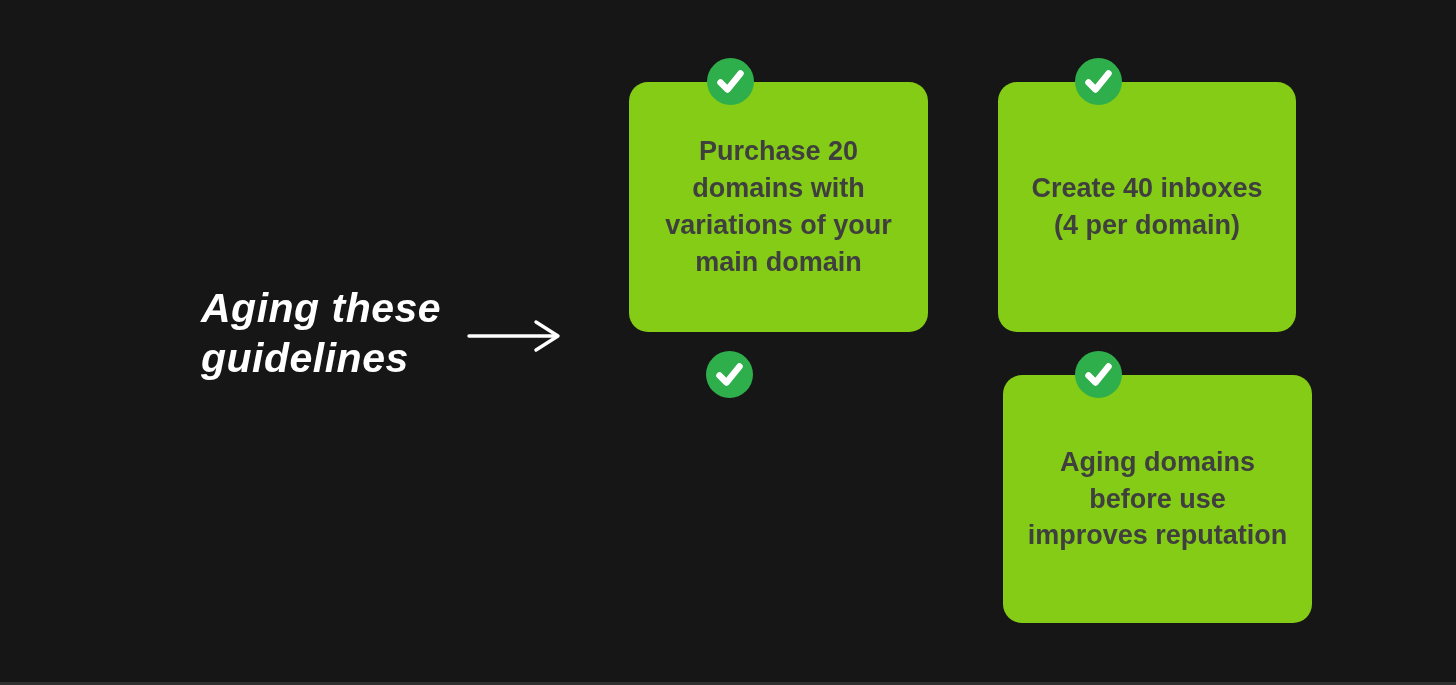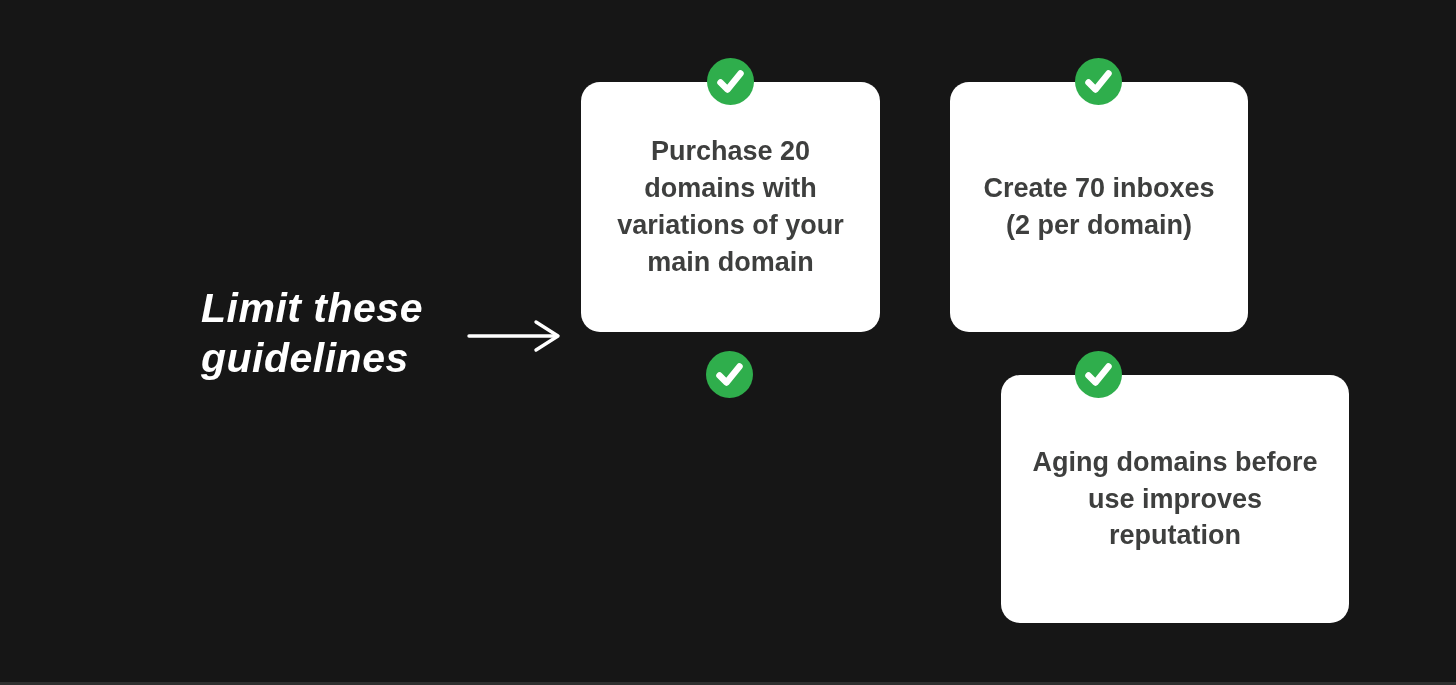--- a/index.html
+++ b/index.html
@@ -24,55 +24,56 @@
     font-style: italic;
     line-height: 1.22;
     letter-spacing: 0.5px;
   }
   .arrow {
     position: absolute;
     left: 466px; top: 317px;
   }
   .card {
     position: absolute;
-    background: #ffffff;
+    background: #84cc16;
     border-radius: 19px;
     display: flex;
     align-items: center;
     justify-content: center;
     padding: 20px 24px;
+    margin-left: 48px;
   }
   .card-text {
     color: #3e3f3e;
     font-size: 27px;
     font-weight: bold;
     line-height: 1.37;
     text-align: center;
   }
   .badge {
     position: absolute;
     width: 47px; height: 47px;
     z-index: 2;
   }
   
   #card-0 { left: 581px; top: 82px;  width: 299px; height: 250px; }
   #card-1 { left: 950px; top: 82px;  width: 298px; height: 250px; }
   #card-2 { left: 586px; top: 375px; width: 296px; height: 253px; }
-  #card-3 { left: 1001px; top: 375px; width: 348px; height: 248px; }
+  #card-3 { left: 955px; top: 375px; width: 309px; height: 248px; }
   #badge-0 { left: 707px;  top: 58px; }
   #badge-1 { left: 1075px; top: 58px; }
   #badge-2 { left: 706px;  top: 351px; }
   #badge-3 { left: 1075px; top: 351px; }
 </style>
 </head>
 <body>
 
 <div class="canvas">
 
-  <div class="intro-label">Limit these guidelines</div>
+  <div class="intro-label">Aging these guidelines</div>
 
   <svg class="arrow" width="98" height="38" viewBox="0 0 98 38">
     <line x1="3" y1="19" x2="90" y2="19" stroke="#ffffff" stroke-width="3.4" stroke-linecap="round"></line>
     <polyline points="70,5 92,19 70,33" fill="none" stroke="#ffffff" stroke-width="3.4" stroke-linecap="round" stroke-linejoin="round"></polyline>
   </svg>
 
   <svg id="badge-0" class="badge" viewBox="0 0 47 47">
     <circle cx="23.5" cy="23.5" r="23.5" fill="#2fae4c"></circle>
     <path d="M13.5 24.5 L20.5 31.5 L33.5 15.5" fill="none" stroke="#ffffff" stroke-width="6.5" stroke-linecap="round" stroke-linejoin="round"></path>
   </svg>
@@ -86,19 +87,19 @@
   </svg>
   <svg id="badge-3" class="badge" viewBox="0 0 47 47">
     <circle cx="23.5" cy="23.5" r="23.5" fill="#2fae4c"></circle>
     <path d="M13.5 24.5 L20.5 31.5 L33.5 15.5" fill="none" stroke="#ffffff" stroke-width="6.5" stroke-linecap="round" stroke-linejoin="round"></path>
   </svg>
 
   <div id="card-0" class="card">
     <div class="card-text">Purchase 20 domains with variations of your main domain</div>
   </div>
   <div id="card-1" class="card">
-    <div class="card-text">Create 70 inboxes (2 per domain)</div>
+    <div class="card-text">Create 40 inboxes (4 per domain)</div>
   </div>
   <div id="card-3" class="card">
     <div class="card-text">Aging domains before use improves reputation</div>
   </div>
 
 </div>
 
 </body></html>

